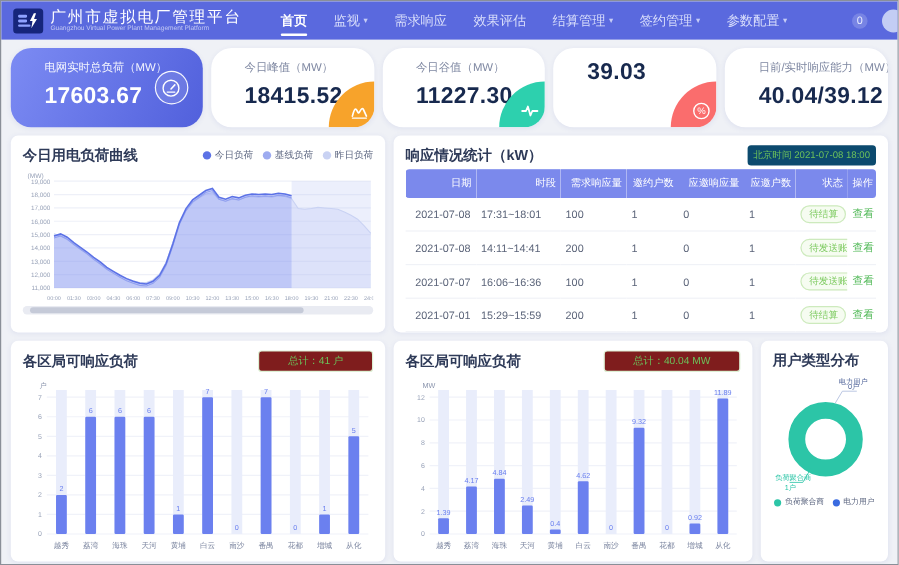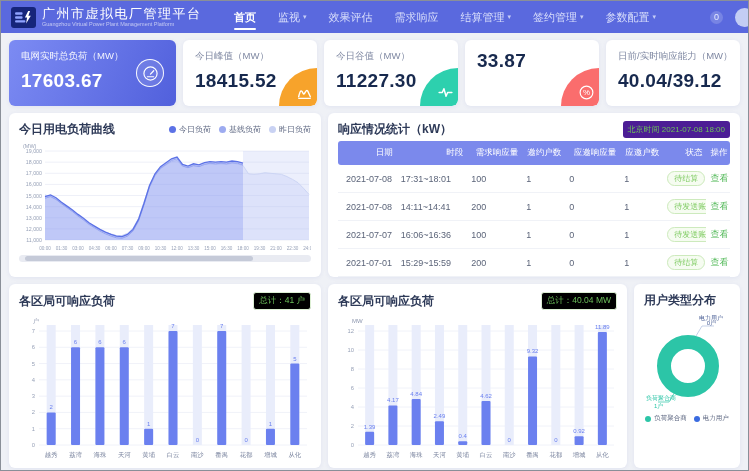--- a/index.html
+++ b/index.html
@@ -15,21 +15,21 @@
   .nav-item{position:relative;color:#d9defb;font-size:11px;padding:0 11px;height:100%;display:flex;align-items:center;cursor:pointer;white-space:nowrap}
   .nav-item.active{color:#fff;font-weight:bold}
   .nav-item.active::after{content:"";position:absolute;left:11px;right:11px;bottom:3px;height:2px;background:#fff;border-radius:1px}
   .caret{font-size:7px;margin-left:3px;opacity:.85}
   .header-right{margin-left:auto;display:flex;align-items:center;gap:12px}
   .notif{color:#e7ebff;font-size:9px;background:rgba(255,255,255,.18);border-radius:50%;width:13px;height:13px;display:flex;align-items:center;justify-content:center}
   .avatar{width:19px;height:19px;border-radius:50%;background:#c3cdf4;margin-right:-16px;flex:none}
   
   main{padding:7px 8px;display:flex;flex-direction:column;gap:7px}
   .kpi-row{display:flex;gap:7px;height:66px}
-  .kpi{flex:1;background:#fff;border-radius:6px;position:relative;padding:10px 12px;box-shadow:0 1px 4px rgba(60,80,180,.08);overflow:hidden}
+  .kpi{flex:1;background:#fff;border-radius:17px;position:relative;padding:10px 28px;box-shadow:0 1px 4px rgba(60,80,180,.08);overflow:hidden}
   .kpi.primary{flex:1.3;background:linear-gradient(115deg,#7c8bf3,#5160dc)}
   .kpi-label{font-size:9.5px;color:#7f88a2;margin-bottom:7px;white-space:nowrap}
   .kpi.primary .kpi-label{color:rgba(255,255,255,.92)}
   .kpi-value{font-size:19px;font-weight:bold;color:#17294e;letter-spacing:.3px}
   .kpi.primary .kpi-value{color:#fff}
   .kpi-corner{position:absolute;right:0;bottom:0;width:38px;height:38px;border-radius:100% 0 6px 0}
   .kpi-corner svg{position:absolute;right:4px;bottom:5px;width:17px;height:17px}
   .kpi-circle{position:absolute;right:12px;top:50%;transform:translateY(-50%);width:28px;height:28px;border:1.5px solid rgba(255,255,255,.95);background:rgba(255,255,255,.12);border-radius:50%;display:flex;align-items:center;justify-content:center}
   .kpi-circle svg{width:17px;height:17px}
   .row2{display:flex;gap:7px;height:164px}
@@ -40,22 +40,22 @@
   .load-panel{width:312px;flex:none;display:flex;flex-direction:column}
   .table-panel{flex:1}
   .barA-panel{width:312px;flex:none}
   .barB-panel{flex:1}
   .donut-panel{width:106px;flex:none}
   .legend{display:flex;gap:8px;align-items:center}
   .legend-item{display:flex;align-items:center;gap:3px;font-size:8px;color:#5c6680;cursor:pointer;white-space:nowrap}
   .dot{width:7px;height:7px;border-radius:50%;flex:none}
   .scrollbar{height:7px;background:#e9ebf2;border-radius:4px;margin-top:2px;position:relative}
   .thumb{position:absolute;left:6px;top:1px;height:5px;width:78%;background:#c5cad8;border-radius:3px;cursor:pointer}
-  .time-badge{font-size:8px;color:#6cc05a;background:#4c1d95;padding:3px 5px;border-radius:3px;white-space:nowrap;max-width:112px;overflow:hidden;flex:none}
-  .total-badge{font-size:8.5px;color:#6cc05a;background:#000000;border:1px solid #ddf0d4;padding:2px 5px;border-radius:3px;white-space:nowrap}
+  .time-badge{font-size:8px;color:#6cc05a;background:#0c4a6e;padding:3px 5px;border-radius:3px;white-space:nowrap;max-width:112px;overflow:hidden;flex:none}
+  .total-badge{font-size:8.5px;color:#6cc05a;background:#7f1d1d;border:1px solid #ddf0d4;padding:2px 24px;border-radius:3px;white-space:nowrap}
   
   table{width:100%;border-collapse:collapse;table-layout:fixed;margin-top:3px}
   thead th{background:#7b89ec;color:#fff;font-weight:normal;font-size:8.5px;padding:6px 4px;text-align:right;white-space:nowrap;overflow:hidden}
   thead th:first-child{border-radius:3px 0 0 3px;padding-left:8px}
   thead th:last-child{border-radius:0 3px 3px 0}
   tbody td{padding:7px 4px;font-size:9px;color:#5b6479;border-bottom:1px solid #f0f2f7;white-space:nowrap;overflow:hidden}
   tbody td:first-child{padding-left:8px}
   .pill{font-size:8px;color:#7fcb62;border:1px solid #cdeabd;background:#f6fcf1;padding:2px 6px;border-radius:9px;white-space:nowrap}
   .link{color:#52b958;cursor:pointer;text-decoration:none}
   .chart-box{line-height:0}
@@ -83,24 +83,24 @@
     </div>
     <nav id="main-nav">
         <div class="nav-item active">
           <span>首页</span>
         </div>
         <div class="nav-item">
           <span>监视</span>
           <span class="caret">▾</span>
         </div>
         <div class="nav-item">
+          <span>需求响应</span>
+        </div>
+        <div class="nav-item">
           <span>效果评估</span>
-        </div>
-        <div class="nav-item">
-          <span>需求响应</span>
         </div>
         <div class="nav-item">
           <span>结算管理</span>
           <span class="caret">▾</span>
         </div>
         <div class="nav-item">
           <span>签约管理</span>
           <span class="caret">▾</span>
         </div>
         <div class="nav-item">
@@ -140,21 +140,21 @@
         <div class="kpi">
           <div class="kpi-label">今日谷值（MW）</div>
           <div class="kpi-value">11227.30</div>
           <div class="kpi-corner" style="background: rgb(45, 208, 174);">
             <svg viewBox="0 0 16 16">
               <polyline points="2,8 5,8 6.5,4.5 8.5,11.5 10,8 14,8" fill="none" stroke="#fff" stroke-width="1.4" stroke-linecap="round" stroke-linejoin="round"></polyline>
             </svg>
           </div>
         </div>
         <div class="kpi">
-          <div class="kpi-value">33.87</div>
+          <div class="kpi-value">39.03</div>
           <div class="kpi-corner" style="background: rgb(250, 109, 109);">
             <svg viewBox="0 0 16 16">
               <circle cx="8" cy="8" r="6" fill="none" stroke="#fff" stroke-width="1.1"></circle>
               <text x="8" y="10.6" font-size="7.5" fill="#fff" text-anchor="middle" font-family="sans-serif">%</text>
             </svg>
           </div>
         </div>
         <div class="kpi">
           <div class="kpi-label">日前/实时响应能力（MW）</div>
           <div class="kpi-value">40.04/39.12</div>

